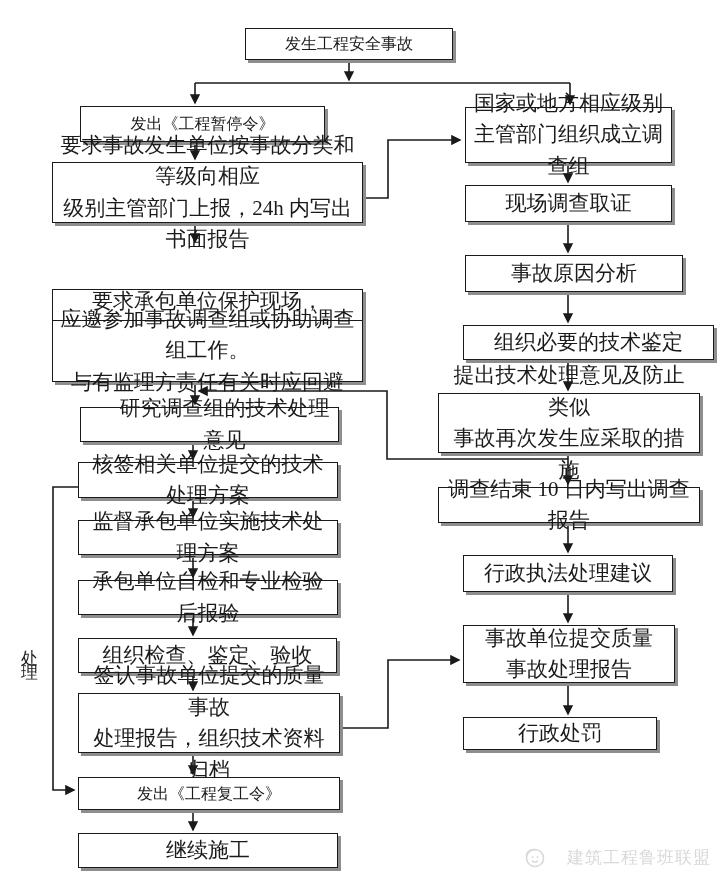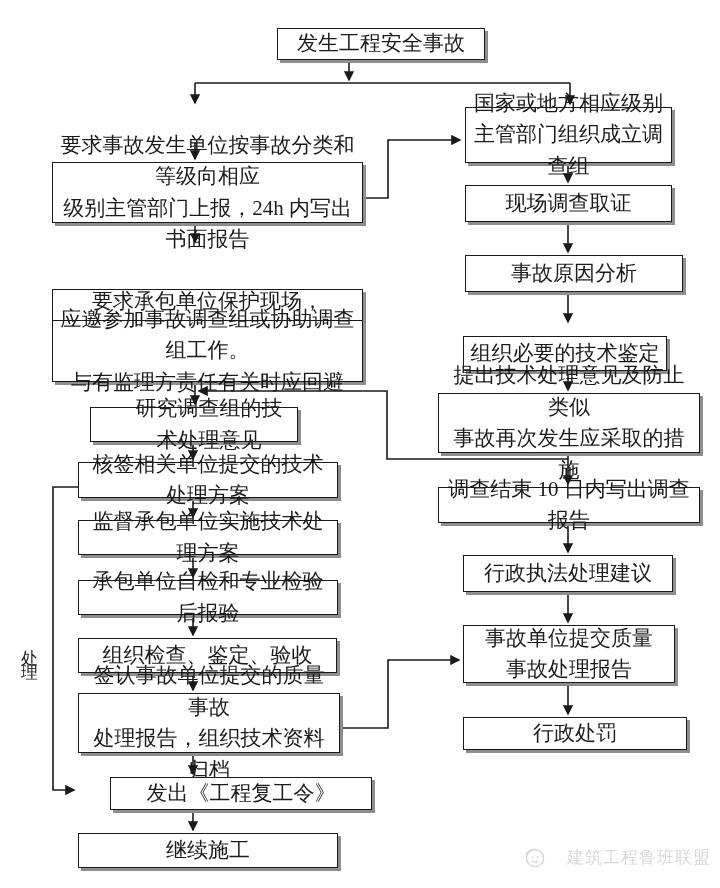--- a/index.html
+++ b/index.html
@@ -18,21 +18,21 @@
     background:#ffffff;
     border:1.5px solid #1a1a1a;
     box-shadow:3px 3px 0 #8e8e8e;
     display:flex;align-items:center;justify-content:center;
     text-align:center;
     font-size:21px;
     line-height:1.5;
     white-space:pre-line;
     padding:2px 6px;
   }
-  .node.big{font-size:21px;margin-left:32px;}
+  .node.big{font-size:16px;}
   .side-label{
     position:absolute;
     left:18px;top:636px;
     writing-mode:vertical-rl;
     text-orientation:upright;
     font-size:17px;
     letter-spacing:14px;
     color:#1a1a1a;
   }
   .watermark{
@@ -87,48 +87,49 @@
     <path d="M568 683 V714" marker-end="url(#arr)"></path>
 
     <path d="M362 198 H388 V140 H460" marker-end="url(#arr)"></path>
     <path d="M568 459 H387 V391 H199" marker-end="url(#arr)"></path>
     <path d="M78 487 H53 V790 H74" marker-end="url(#arr)"></path>
     <path d="M340 728 H388 V660 H459" marker-end="url(#arr)"></path>
   </svg>
 
   <div class="node big" style="left:245px;top:28px;width:208px;height:32px;">发生工程安全事故</div>
 
+  <div class="node big" style="left:80px;top:106px;width:245px;height:36px;">发出《工程暂停令》</div>
   <div class="node" style="left:52px;top:162px;width:311px;height:61px;">要求事故发生单位按事故分类和等级向相应
 级别主管部门上报，24h 内写出书面报告</div>
   <div class="node" style="left:52px;top:245px;width:311px;height:57px;margin-top:44px;">要求承包单位保护现场，
 采取必要的措施防止事故扩大</div>
   <div class="node" style="left:52px;top:320px;width:311px;height:62px;">应邀参加事故调查组或协助调查组工作。
 与有监理方责任有关时应回避</div>
-  <div class="node" style="left:90px;top:407px;width:208px;height:35px;padding-left:36px;">研究调查组的技术处理意见</div>
+  <div class="node" style="left:80px;top:407px;width:259px;height:35px;padding-left:36px;">研究调查组的技术处理意见</div>
   <div class="node" style="left:78px;top:462px;width:260px;height:36px;">核签相关单位提交的技术处理方案</div>
   <div class="node" style="left:78px;top:520px;width:260px;height:35px;">监督承包单位实施技术处理方案</div>
   <div class="node" style="left:78px;top:580px;width:260px;height:35px;">承包单位自检和专业检验后报验</div>
   <div class="node" style="left:78px;top:638px;width:259px;height:35px;">组织检查、鉴定、验收</div>
   <div class="node" style="left:78px;top:693px;width:262px;height:60px;">签认事故单位提交的质量事故
 处理报告，组织技术资料归档</div>
   <div class="node big" style="left:78px;top:777px;width:262px;height:33px;">发出《工程复工令》</div>
   <div class="node" style="left:78px;top:833px;width:260px;height:35px;">继续施工</div>
 
   <div class="node" style="left:465px;top:107px;width:207px;height:56px;">国家或地方相应级别
 主管部门组织成立调查组</div>
   <div class="node" style="left:465px;top:185px;width:207px;height:37px;">现场调查取证</div>
   <div class="node" style="left:465px;top:255px;width:218px;height:37px;">事故原因分析</div>
-  <div class="node" style="left:463px;top:336px;width:204px;height:35px;">组织必要的技术鉴定</div>
+  <div class="node" style="left:463px;top:325px;width:251px;height:35px;">组织必要的技术鉴定</div>
   <div class="node" style="left:438px;top:393px;width:262px;height:60px;">提出技术处理意见及防止类似
 事故再次发生应采取的措施</div>
   <div class="node" style="left:438px;top:487px;width:262px;height:36px;">调查结束 10 日内写出调查报告</div>
   <div class="node" style="left:463px;top:555px;width:210px;height:37px;">行政执法处理建议</div>
   <div class="node" style="left:463px;top:625px;width:212px;height:58px;">事故单位提交质量
 事故处理报告</div>
-  <div class="node" style="left:463px;top:717px;width:224px;height:33px;">行政处罚</div>
+  <div class="node" style="left:463px;top:717px;width:194px;height:33px;">行政处罚</div>
 
   <div class="side-label">处理</div>
 
   <div class="watermark">
     <svg class="logo" viewBox="0 0 24 24" fill="none" stroke="#d9d9d9" stroke-width="1.6">
       <circle cx="13" cy="13" r="8.5"></circle>
       <path d="M4 10 C6 6, 10 4, 14 5"></path>
       <circle cx="10.5" cy="12" r="0.9" fill="#d9d9d9" stroke="none"></circle>
       <circle cx="15.5" cy="12" r="0.9" fill="#d9d9d9" stroke="none"></circle>
       <path d="M10 16 q3 2 6 0"></path>

